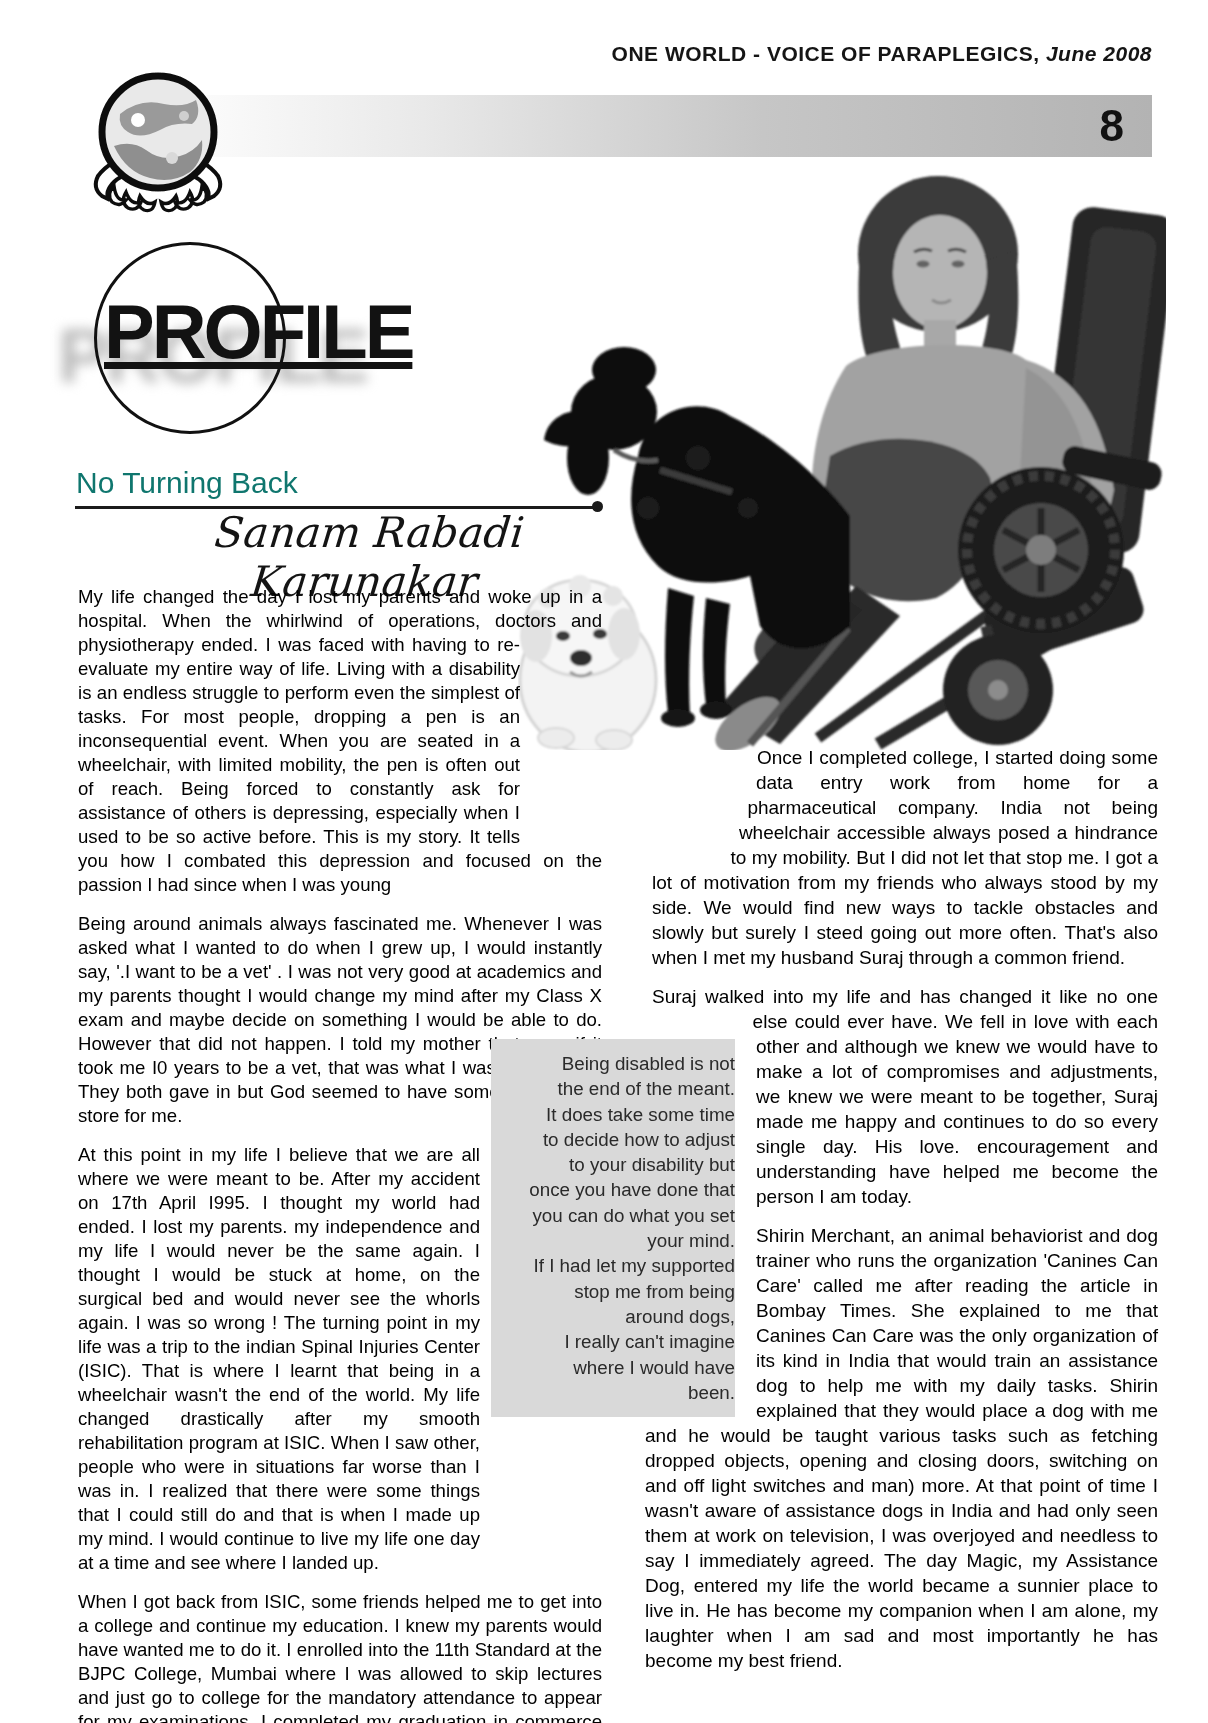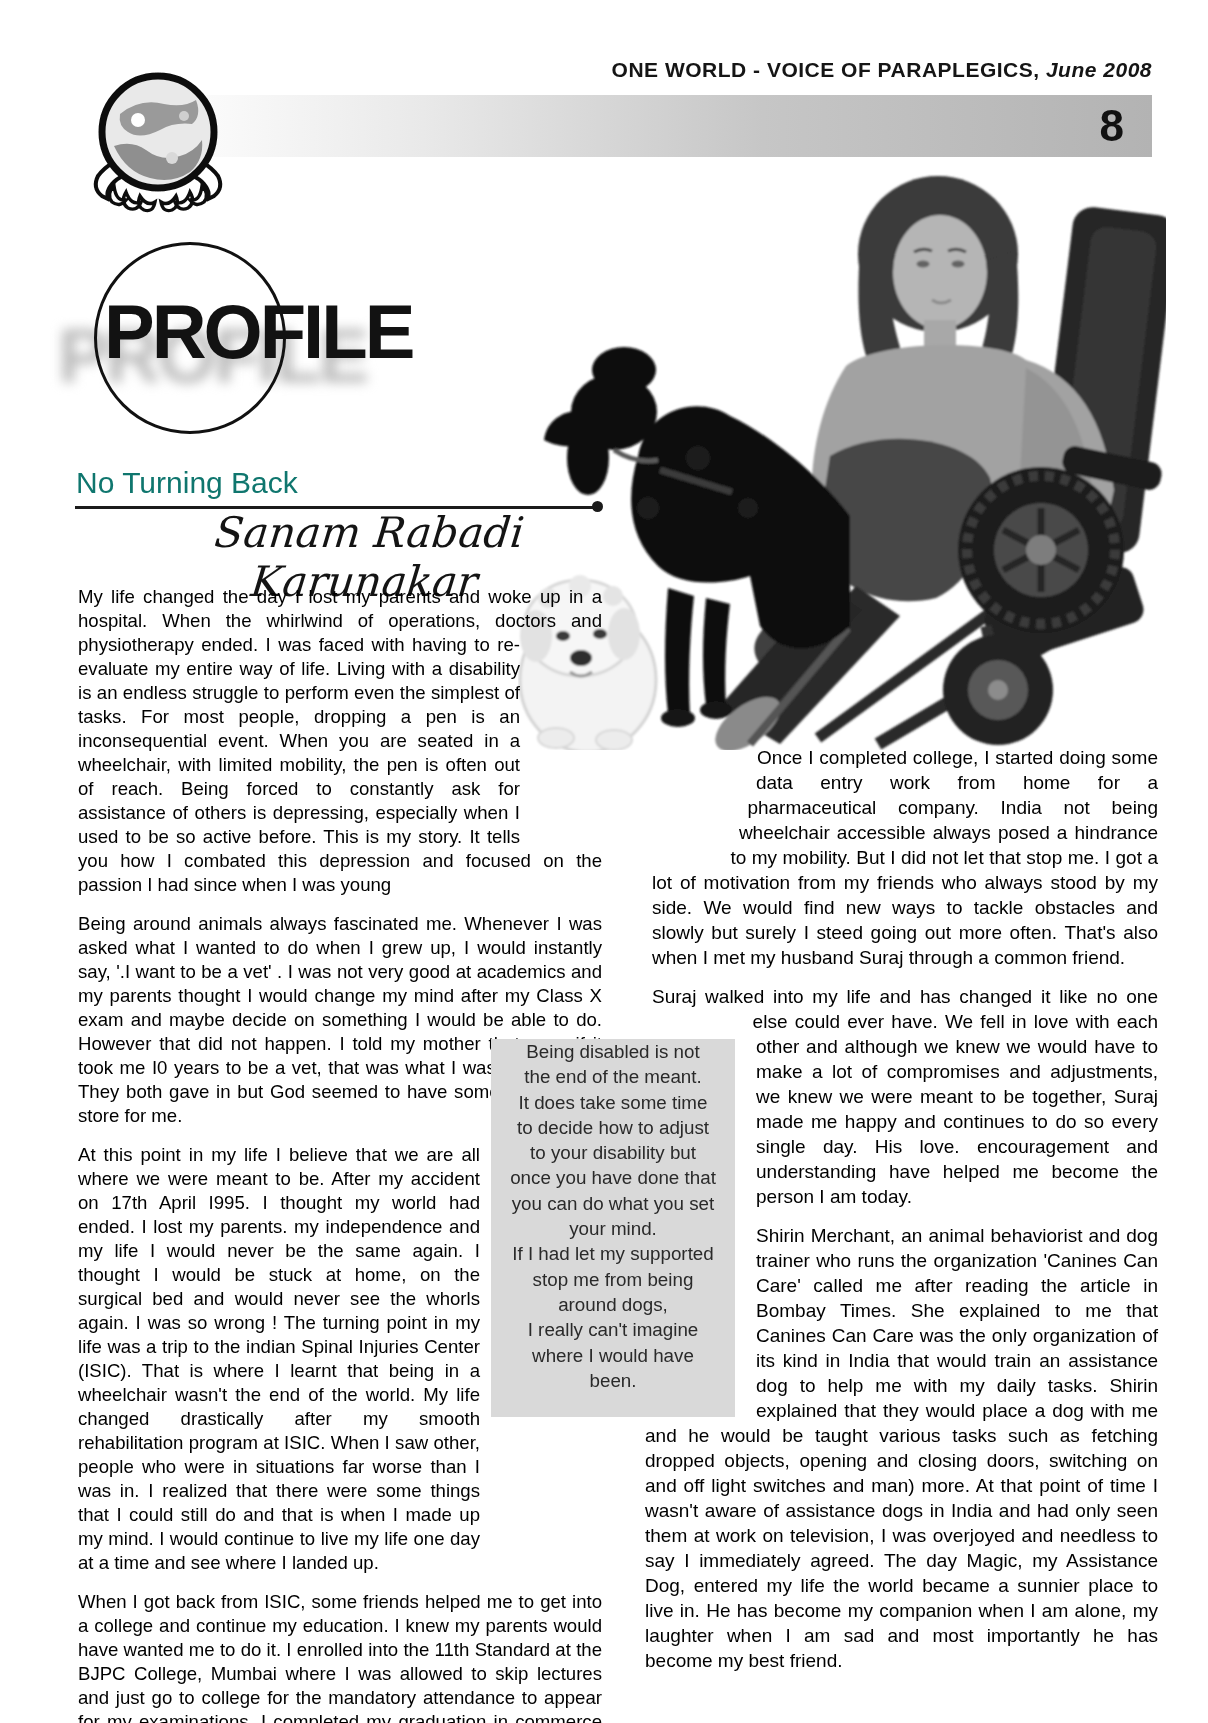--- a/index.html
+++ b/index.html
@@ -5,21 +5,21 @@
   * { margin:0; padding:0; box-sizing:border-box; }
   html,body { background:#e8e8e8; }
   #page {
     position:relative; width:1208px; height:1723px; margin:0 auto;
     background:#ffffff; overflow:hidden;
     font-family:"Liberation Sans", sans-serif; color:#1e1e1e;
   }
 
   
   .masthead {
-    position:absolute; top:58px; right:56px; white-space:nowrap;
+    position:absolute; top:42px; right:56px; white-space:nowrap;
     font-size:21px; font-weight:bold; letter-spacing:.5px; color:#151515;
   }
   .masthead .issue { font-style:italic; }
   .pagebar {
     position:absolute; top:95px; left:180px; width:972px; height:62px;
     background:linear-gradient(to right,#fdfdfd 0%,#e9e9e9 25%,#c6c6c6 60%,#b3b3b3 100%);
     display:flex; align-items:center; justify-content:flex-end; padding-right:28px;
   }
   .pagebar .pagenum { font-size:44px; font-weight:bold; color:#111; line-height:1; }
 
@@ -31,21 +31,21 @@
   .profile-shadow {
     position:absolute; left:2px; top:76px; font-size:76px; font-weight:800;
     letter-spacing:-3px; color:#b9b9b9; filter:blur(6px); user-select:none;
   }
   .profile-circle {
     position:absolute; left:38px; top:6px; width:192px; height:192px;
     border:3px solid #111; border-radius:50%;
   }
   .profile-word {
     position:absolute; left:48px; top:52px; font-size:76px; font-weight:800;
-    letter-spacing:-3px; color:#121212;
+    letter-spacing:-3px; color:#121212;text-decoration:underline;
   }
 
   
   .article-title { position:absolute; left:76px; top:466px; font-size:30px; font-weight:500; color:#0f766e; }
   .title-rule { position:absolute; left:75px; top:506px; width:518px; height:3px; background:#1b1b1b; }
   .title-dot  { position:absolute; left:592px; top:501px; width:11px; height:11px; border-radius:50%; background:#1b1b1b; }
   .byline {
     position:absolute; left:132px; top:508px; width:470px; text-align:center;
     font-family:"DejaVu Serif", serif; font-style:italic; font-size:42px; color:#141414;
     transform:skewX(-6deg);
@@ -63,21 +63,21 @@
   .right-col .para { font-size:19px; line-height:25px; margin-bottom:14px; }
   .box-spacer {
     float:left; width:112px; height:673px;
     shape-outside:polygon(0 0,112px 0,78px 100px,0 100px,0 295px,104px 295px,104px 672px,0 672px);
     shape-margin:7px;
   }
 
   
   .pull-quote {
     position:absolute; left:491px; top:1039px; width:244px; height:378px;
-    background:#d9d9d9; text-align:center;
+    background:#d9d9d9; padding-top:12px; text-align:right;
   }
   .pull-quote .line { font-size:18.8px; line-height:25.3px; color:#2a2a2a; }
 
   
   .photo { position:absolute; left:518px; top:158px; width:648px; height:592px; }
 </style>
 </head>
 <body>
 
 <div id="page">

